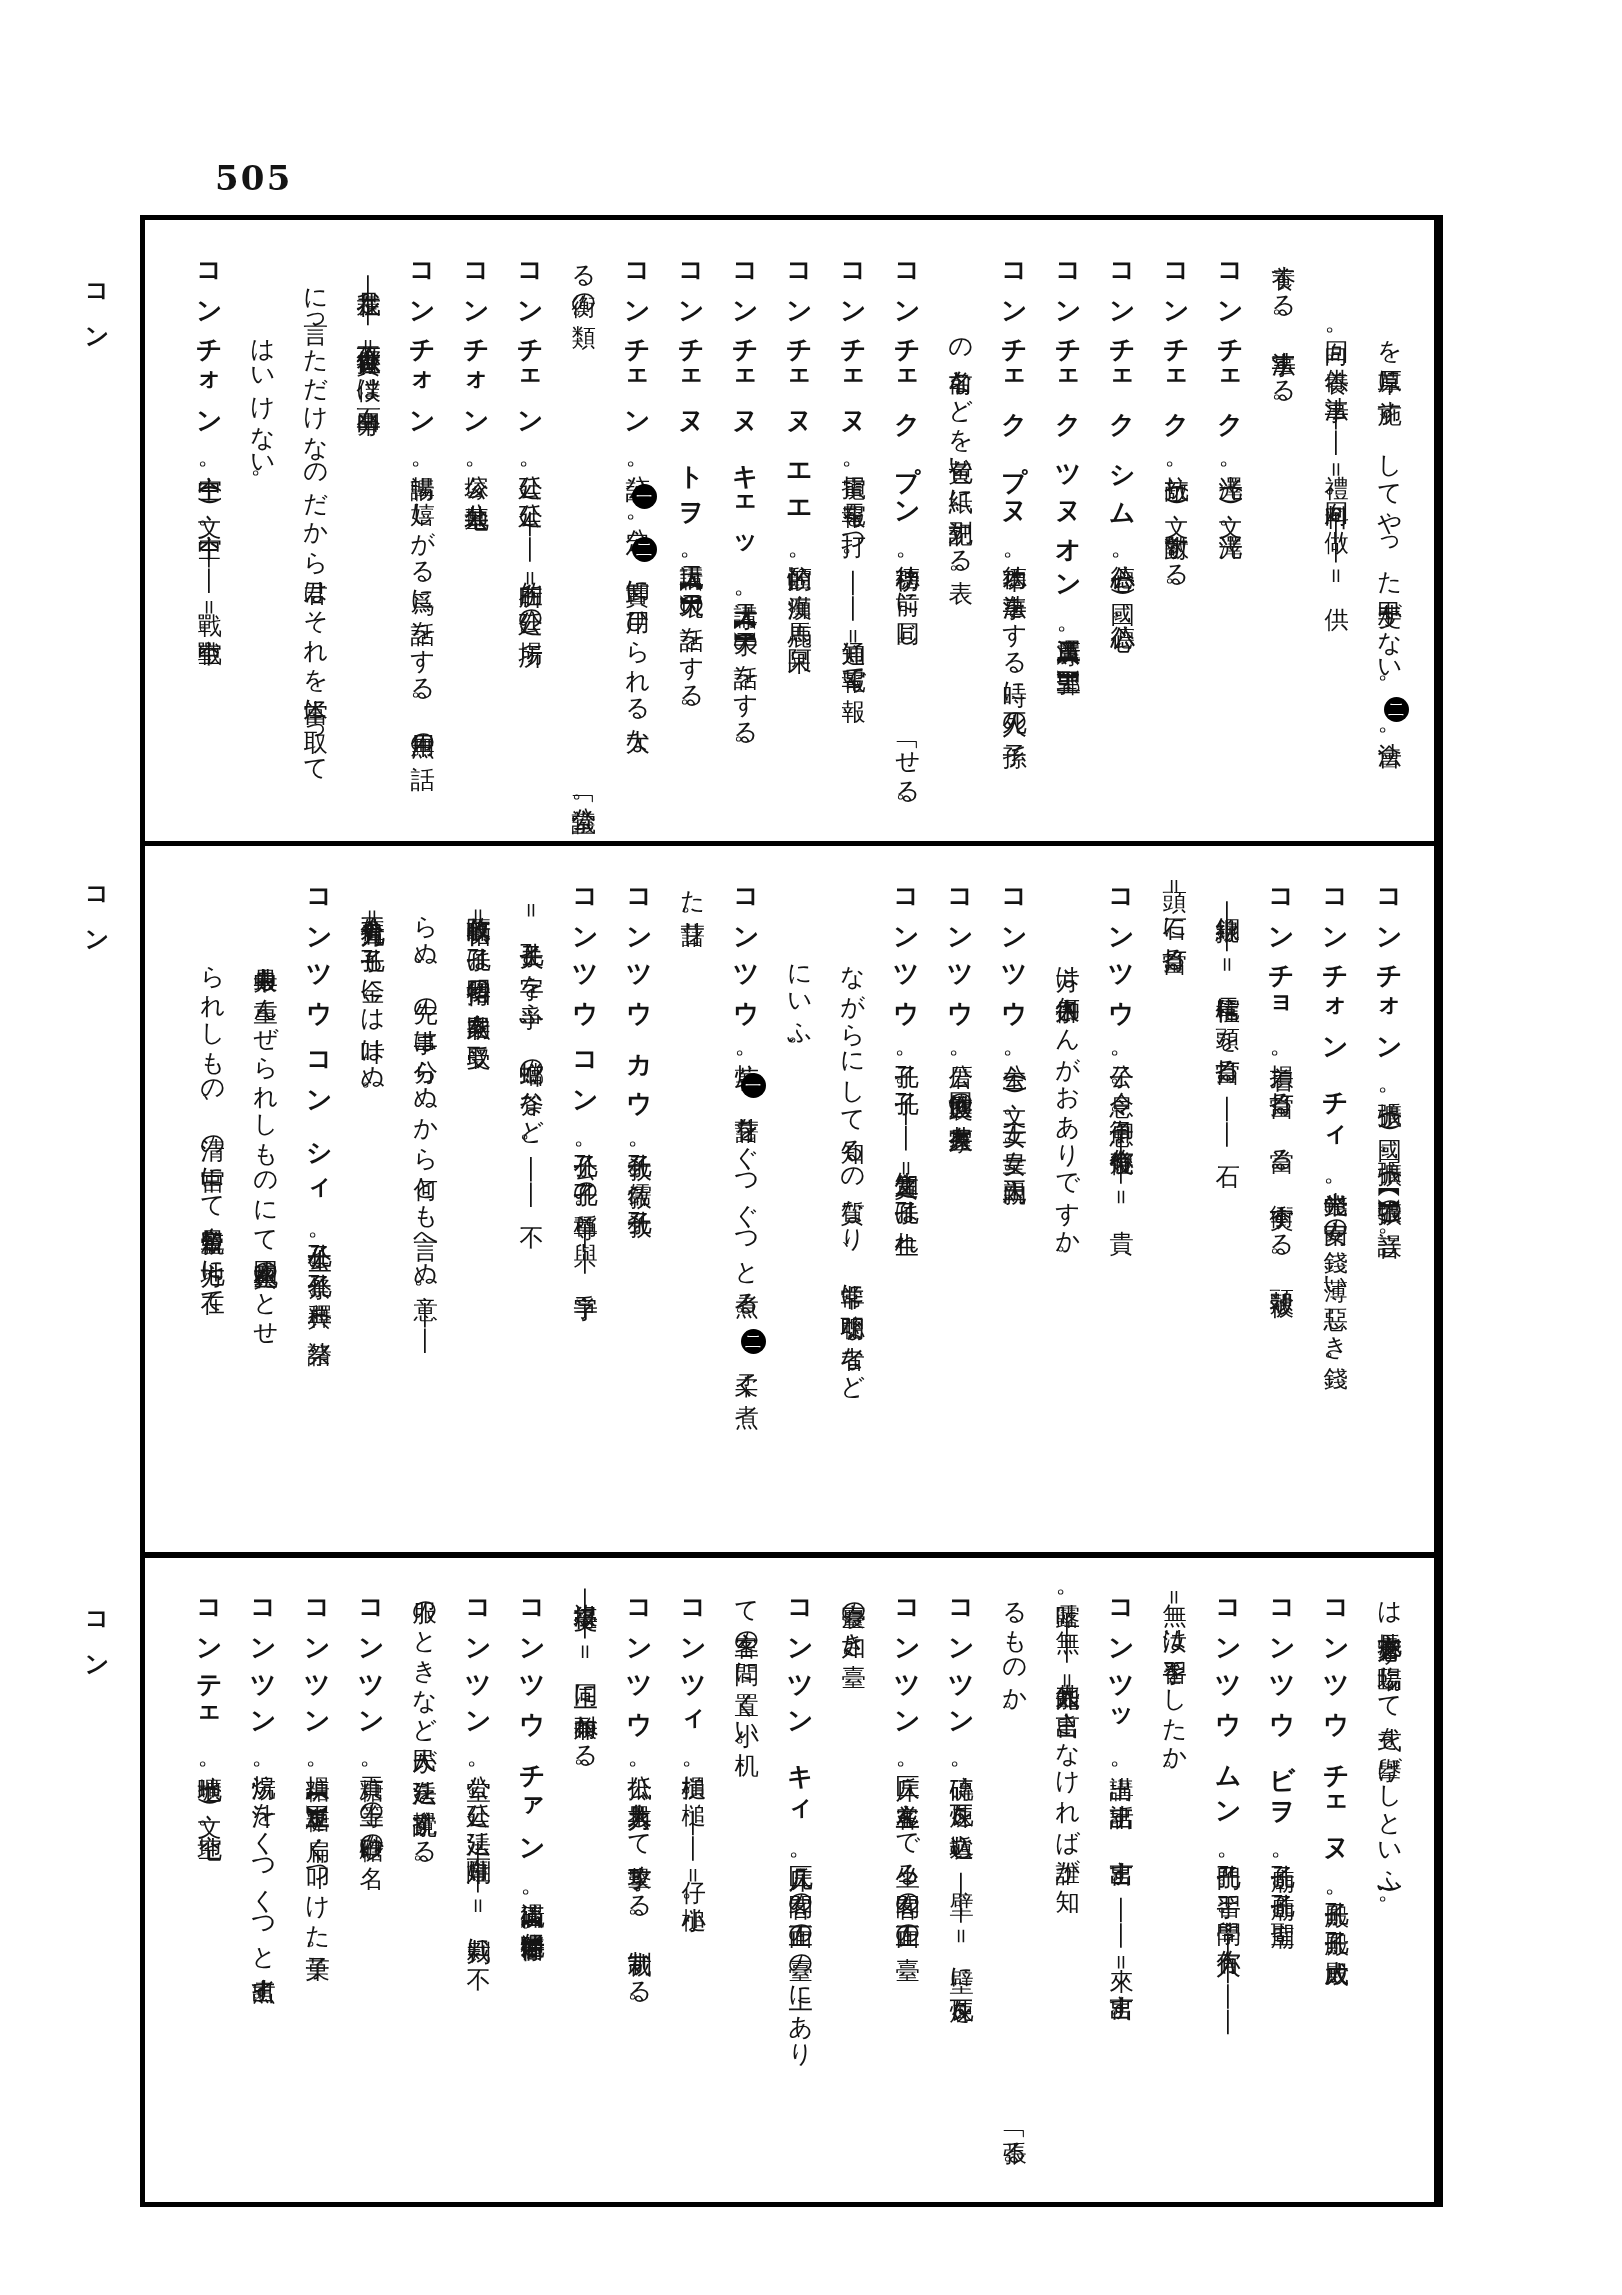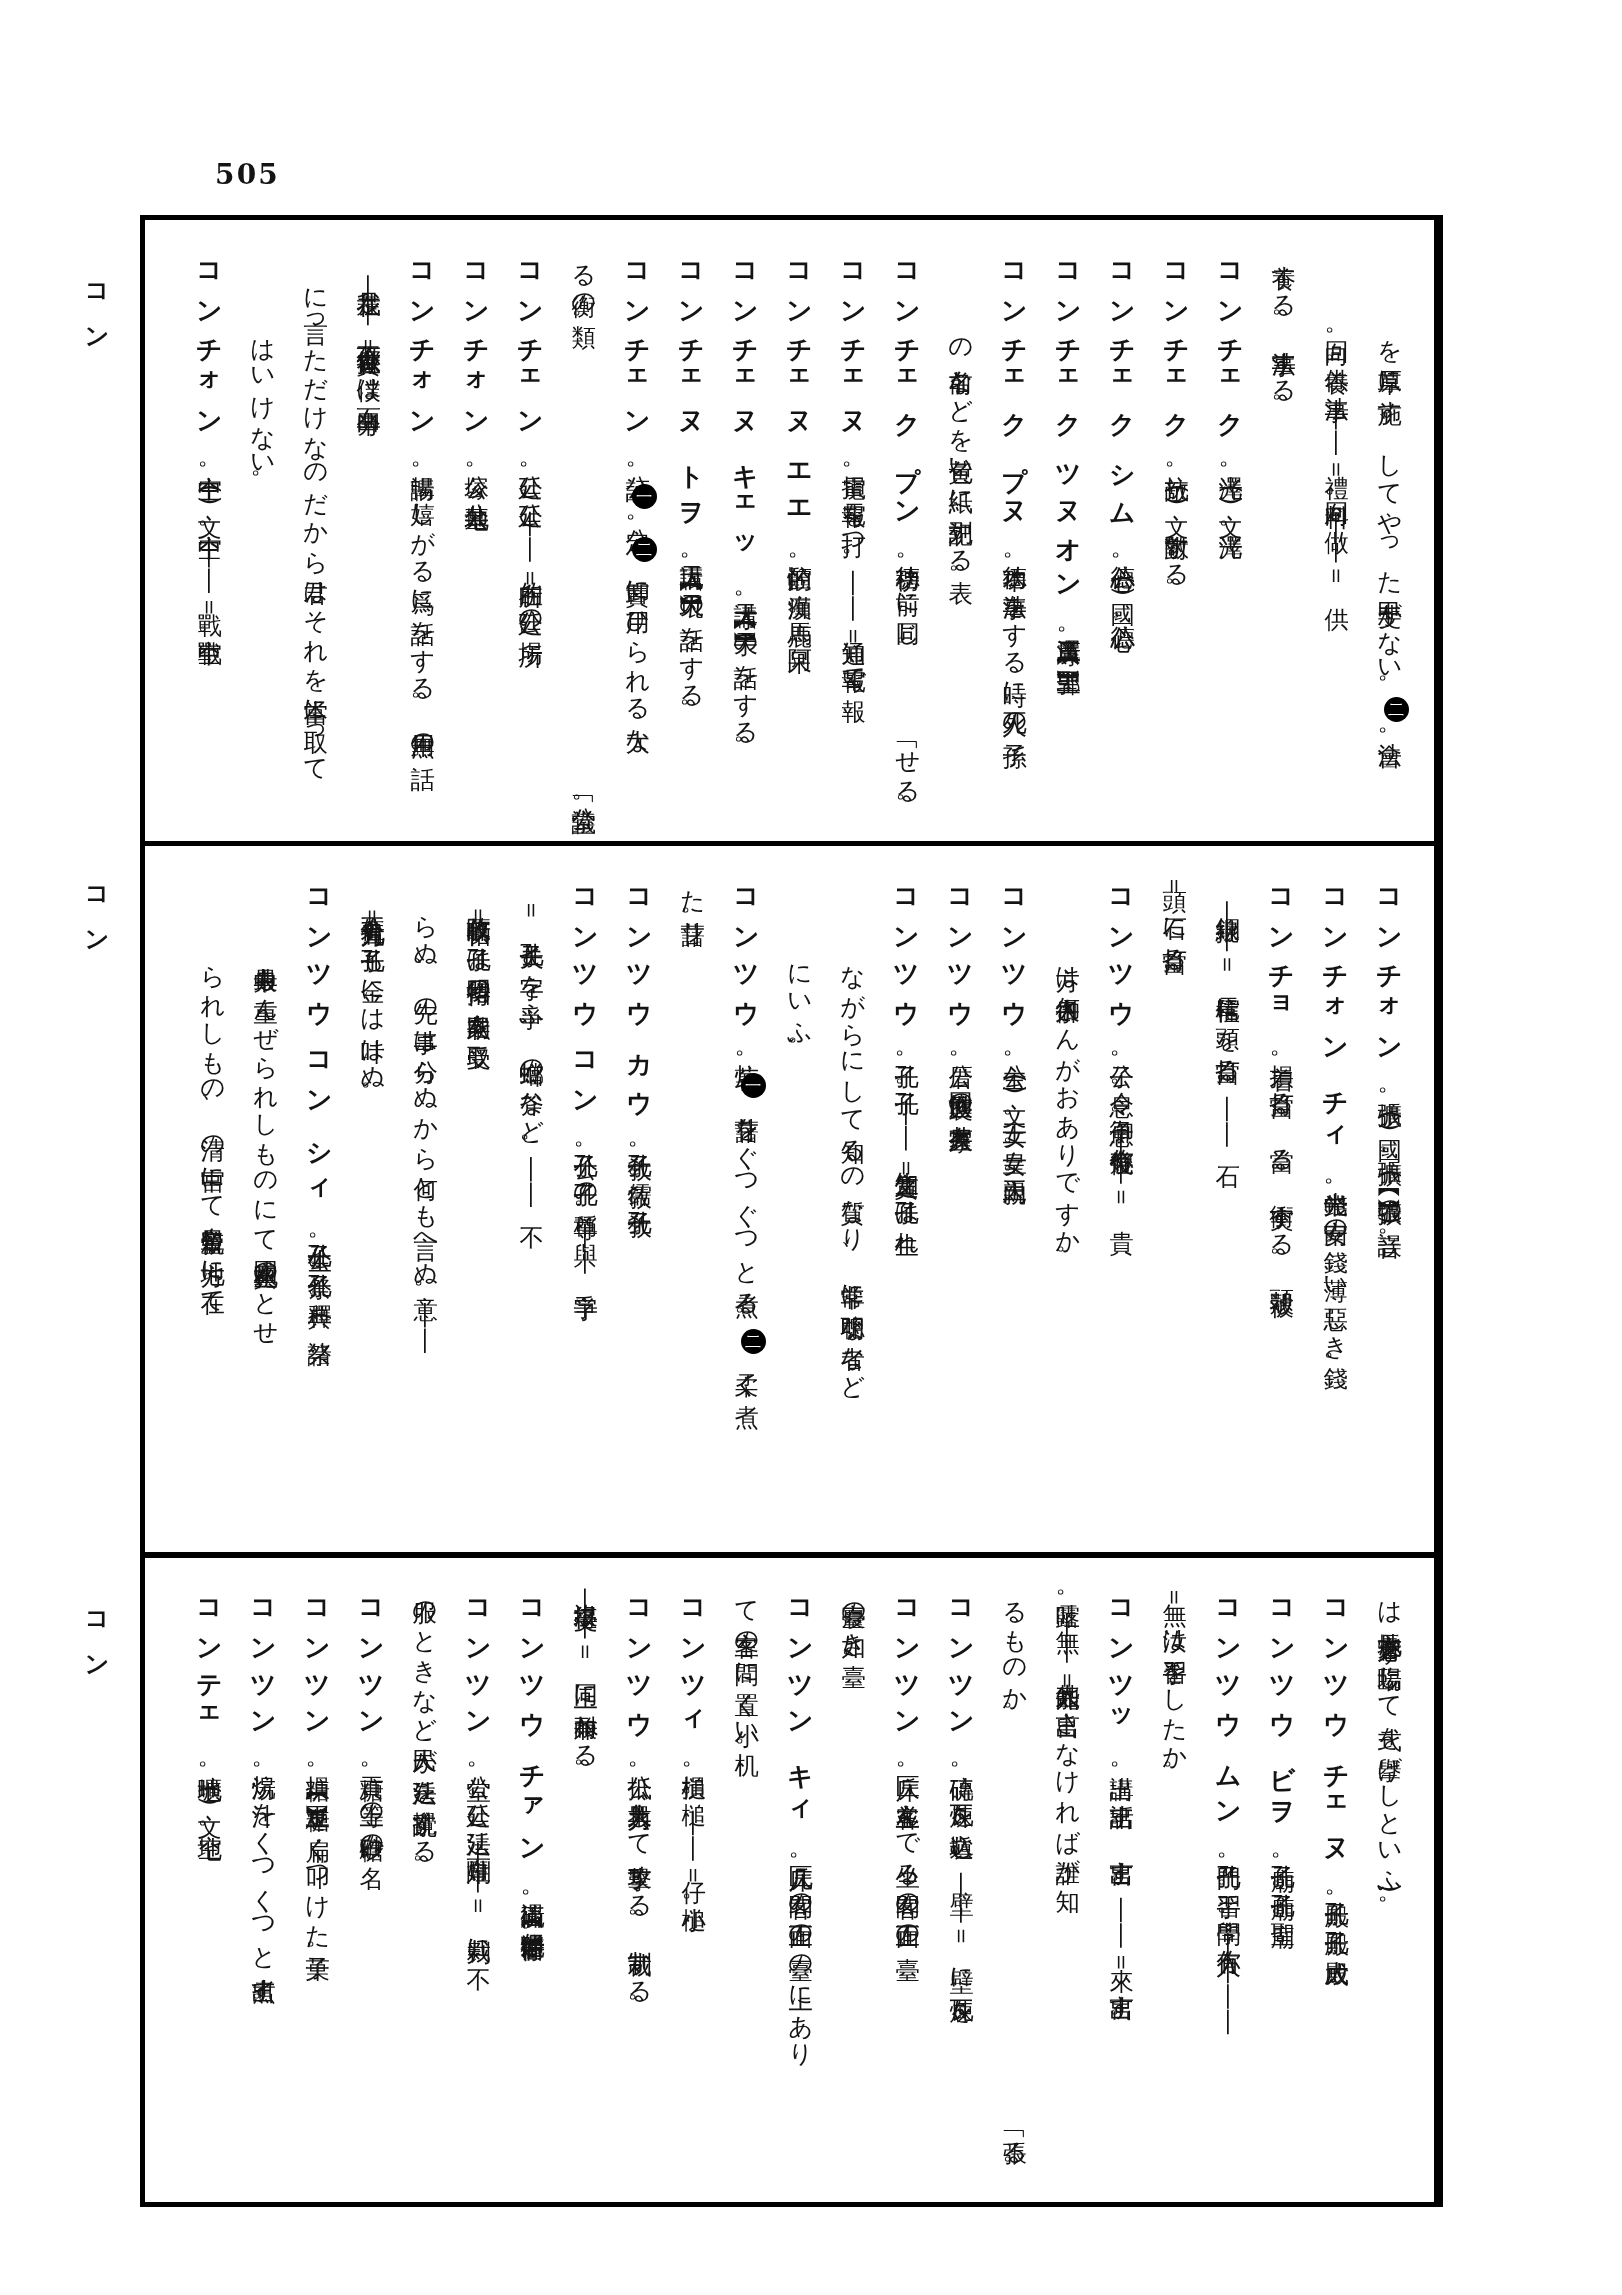--- a/index.html
+++ b/index.html
@@ -3,21 +3,21 @@
 <meta charset="utf-8">
 <style>
   html,body{margin:0;padding:0;background:#e8e8e4;}
   .page{
     position:relative; width:1623px; height:2295px;
     background:#ffffff; overflow:hidden;
     font-family:"DejaVu Sans", sans-serif; color:#141414;
   }
   .pageno{
     position:absolute; top:158px; left:215px;
-    font-family:"DejaVu Serif", serif; font-size:28px; font-weight:bold;
+    font-family:"DejaVu Serif", serif; font-size:34px; font-weight:bold;
     letter-spacing:2.2px; color:#141414;
   }
   .margin-label{
     position:absolute; left:81px;
     writing-mode:vertical-rl; text-orientation:upright;
     font-size:24px; font-weight:bold; letter-spacing:14px; color:#141414;
   }
   .ml-1{top:269px;} .ml-2{top:872px;} .ml-3{top:1597px;}
   .frame{position:absolute; left:140px; top:215px; width:1303px;}
   .band{

